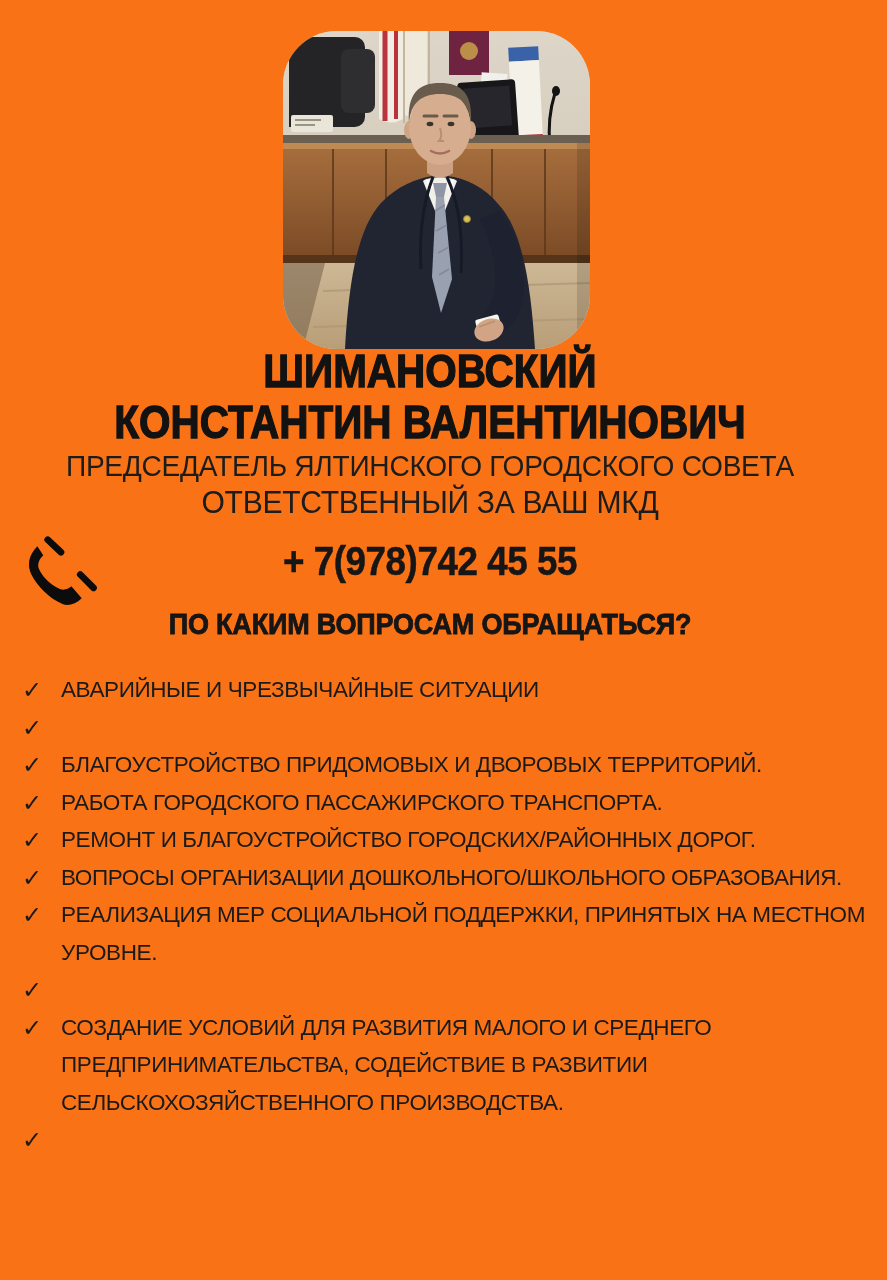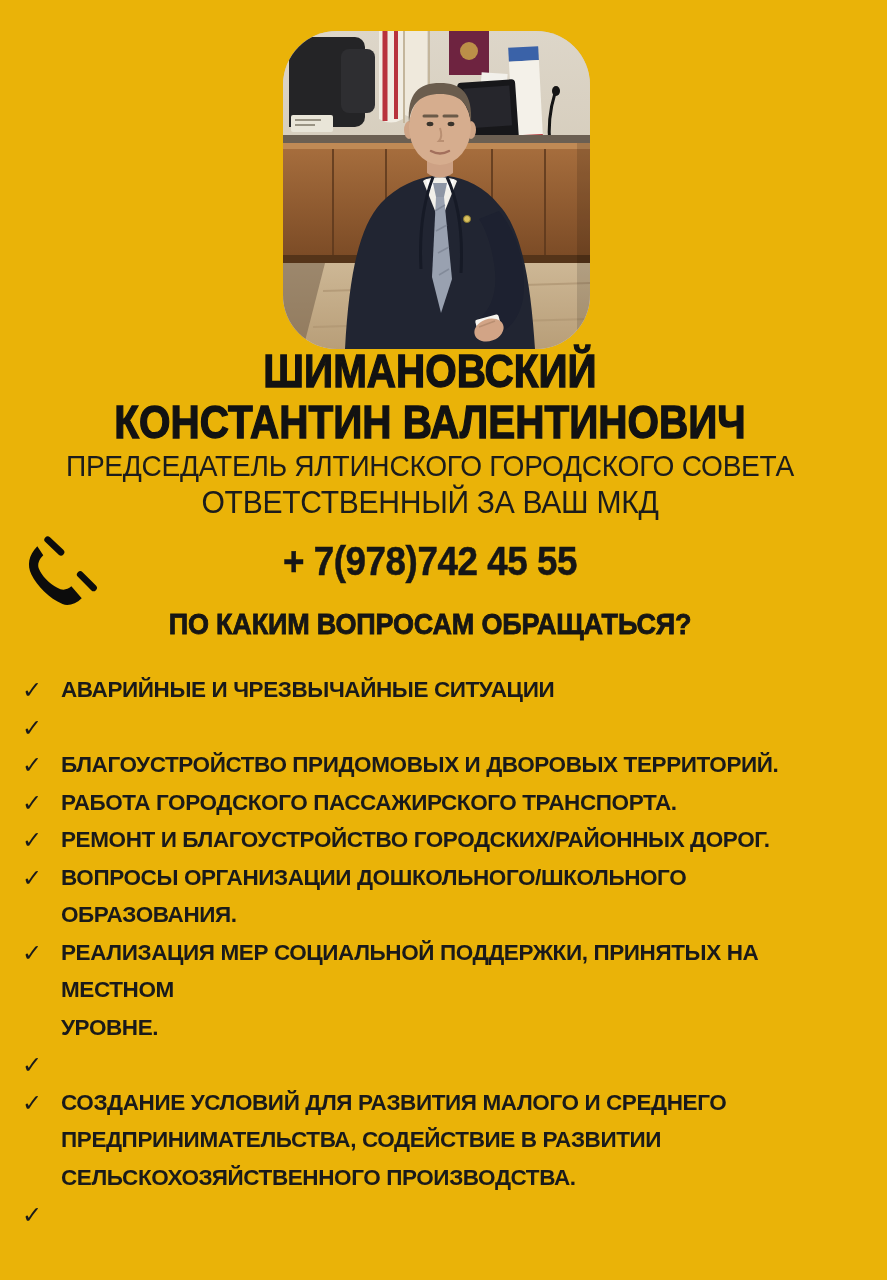--- a/index.html
+++ b/index.html
@@ -1,21 +1,21 @@
 <!DOCTYPE html>
 <html lang="ru"><head>
 <meta charset="utf-8">
 <title>Flyer</title>
 <style>
   html, body { margin: 0; padding: 0; background: #ffffff; }
   .page {
     position: relative;
     width: 887px;
     height: 1280px;
-    background: #eab308;
+    background: #f97316;
     color: #161616;
     font-family: "Liberation Sans", "DejaVu Sans", sans-serif;
     overflow: hidden;
   }
   .photo {
     position: absolute;
     left: 283px; top: 31px;
     width: 307px; height: 318px;
     border-radius: 54px;
     overflow: hidden;
@@ -105,21 +105,21 @@
     margin: 0;
   }
   ul.topics .check {
     flex: 0 0 24px;
     width: 24px;
     padding-left: 6px;
     font-size: 24px;
     line-height: 37.5px;
     font-weight: 400;
   }
-  ul.topics .txt { white-space: pre-wrap; font-weight: bold; }
+  ul.topics .txt { white-space: pre-wrap; }
 </style>
 </head>
 <body>
 
 <div class="page">
 
   <div class="photo">
     <svg viewBox="0 0 307 318" xmlns="http://www.w3.org/2000/svg">
       <defs>
         <linearGradient id="wall" x1="0" y1="0" x2="0" y2="1">

